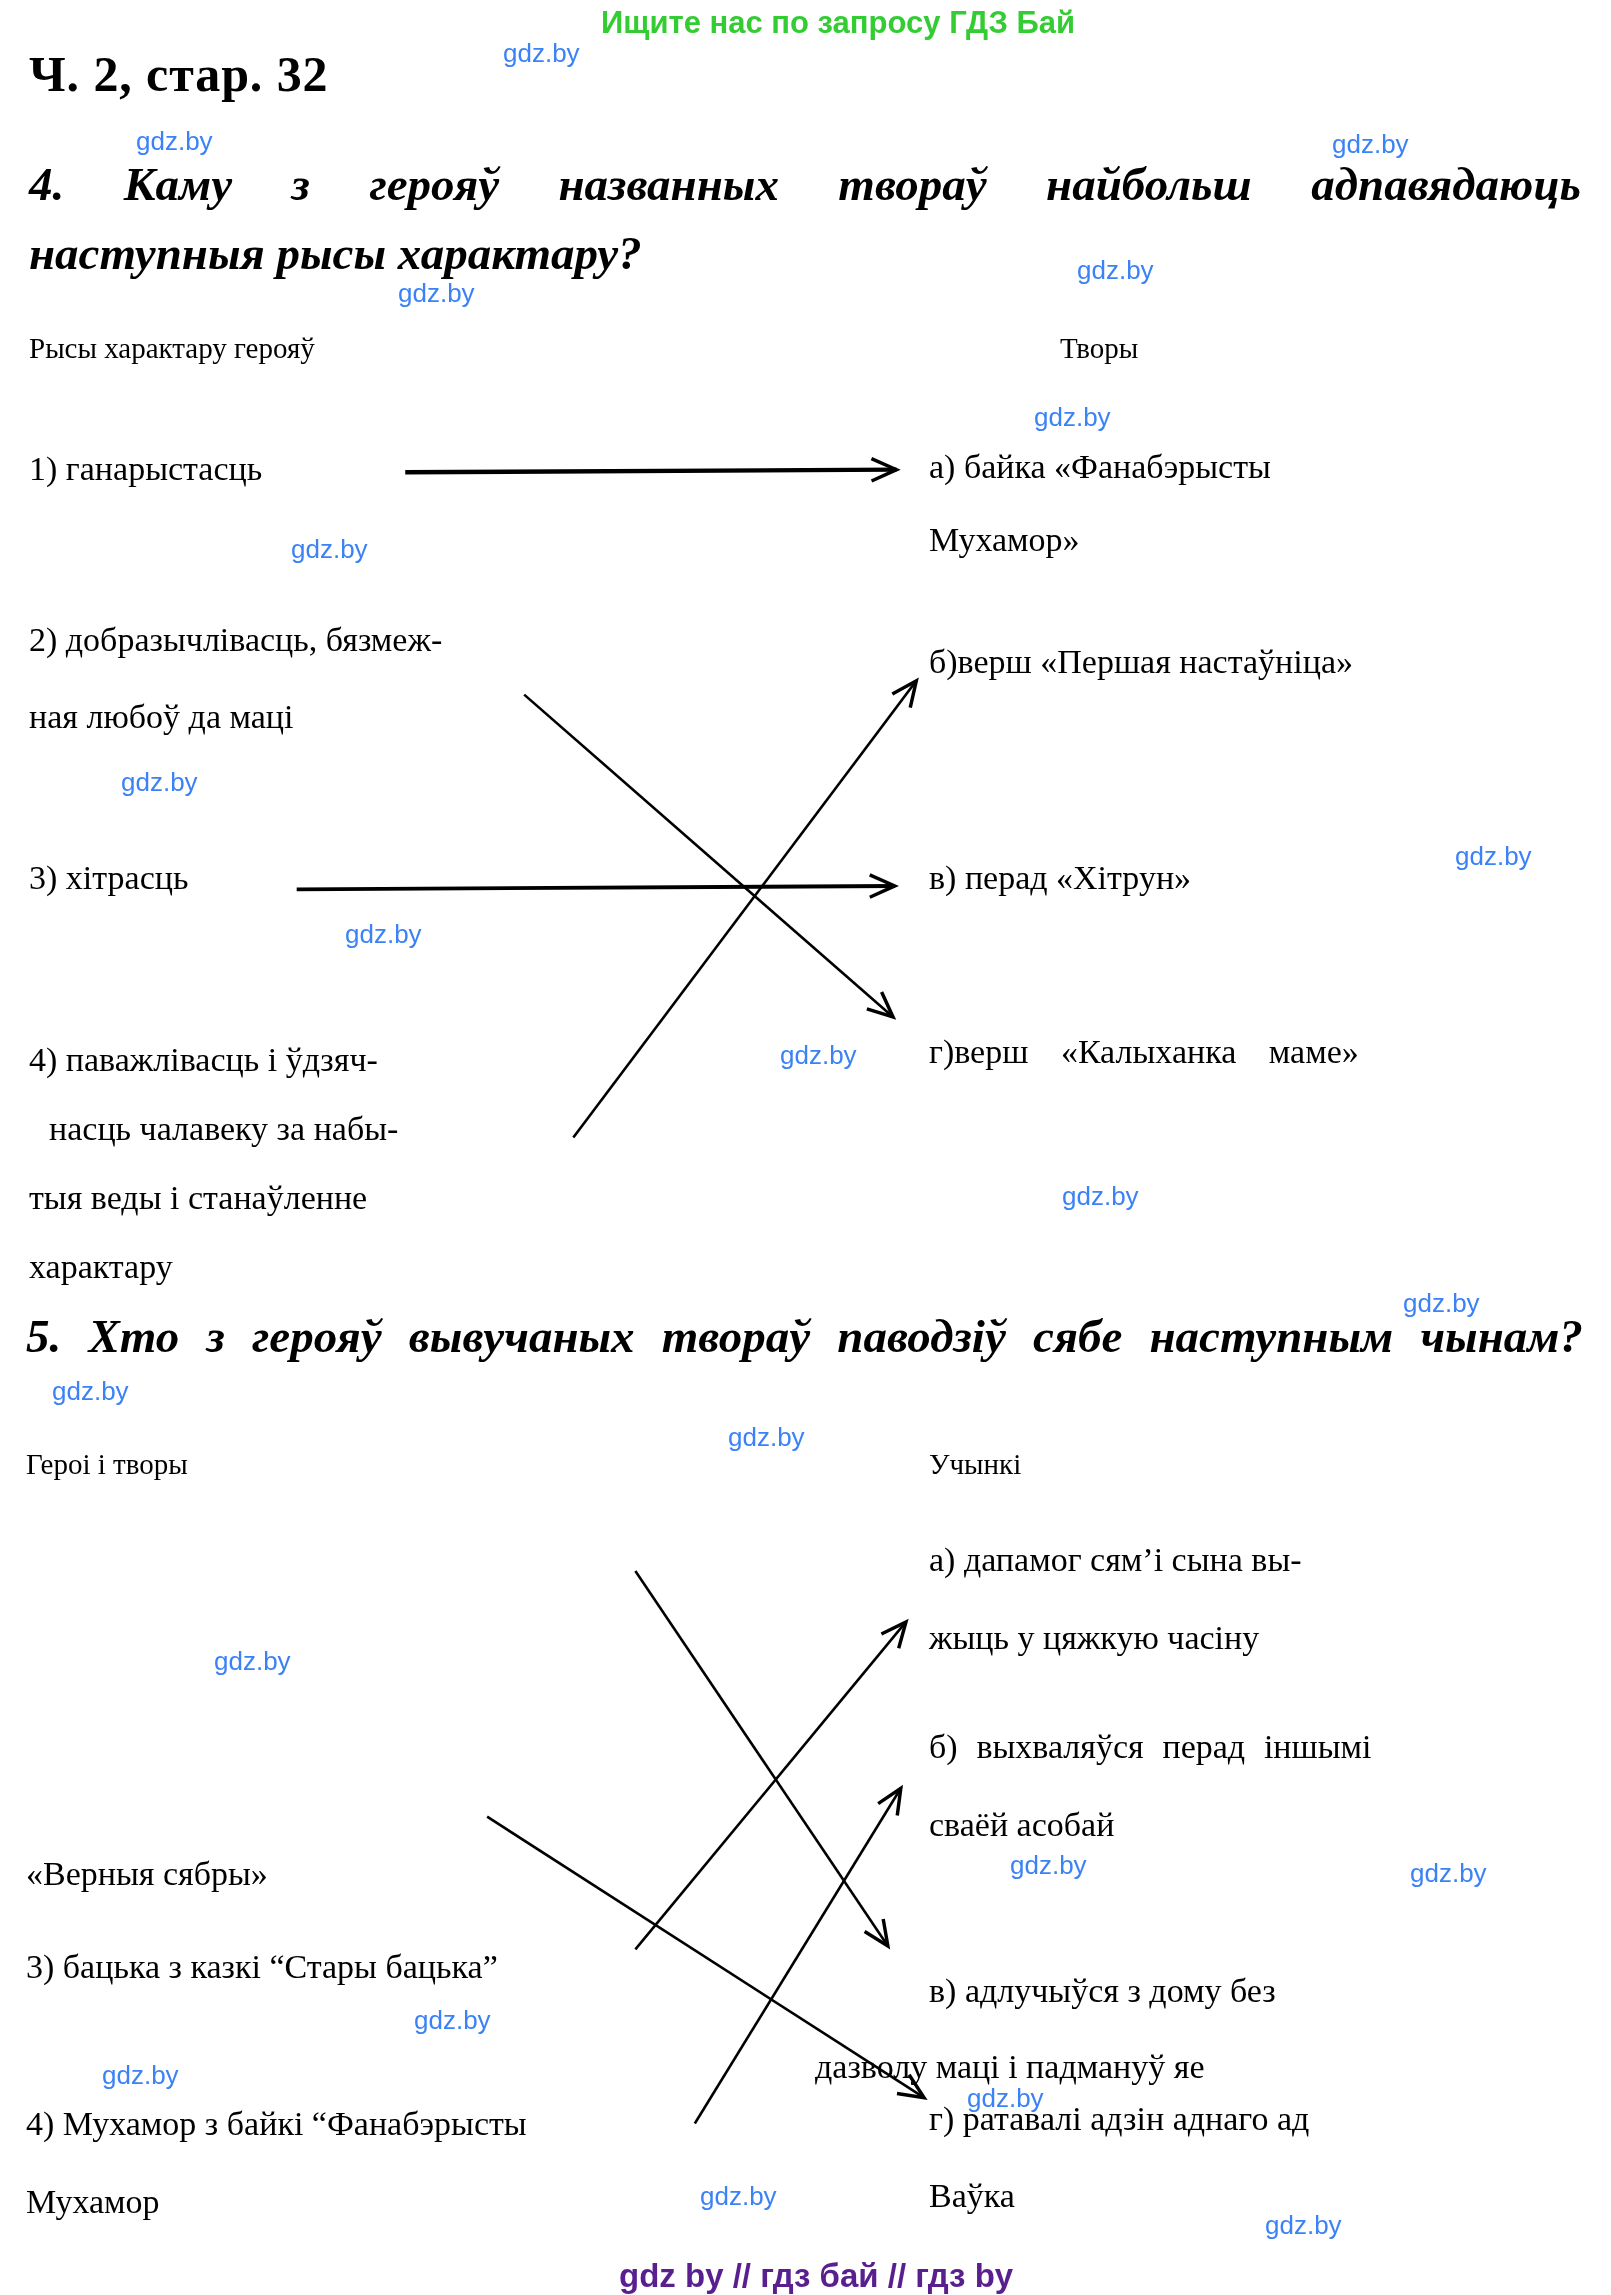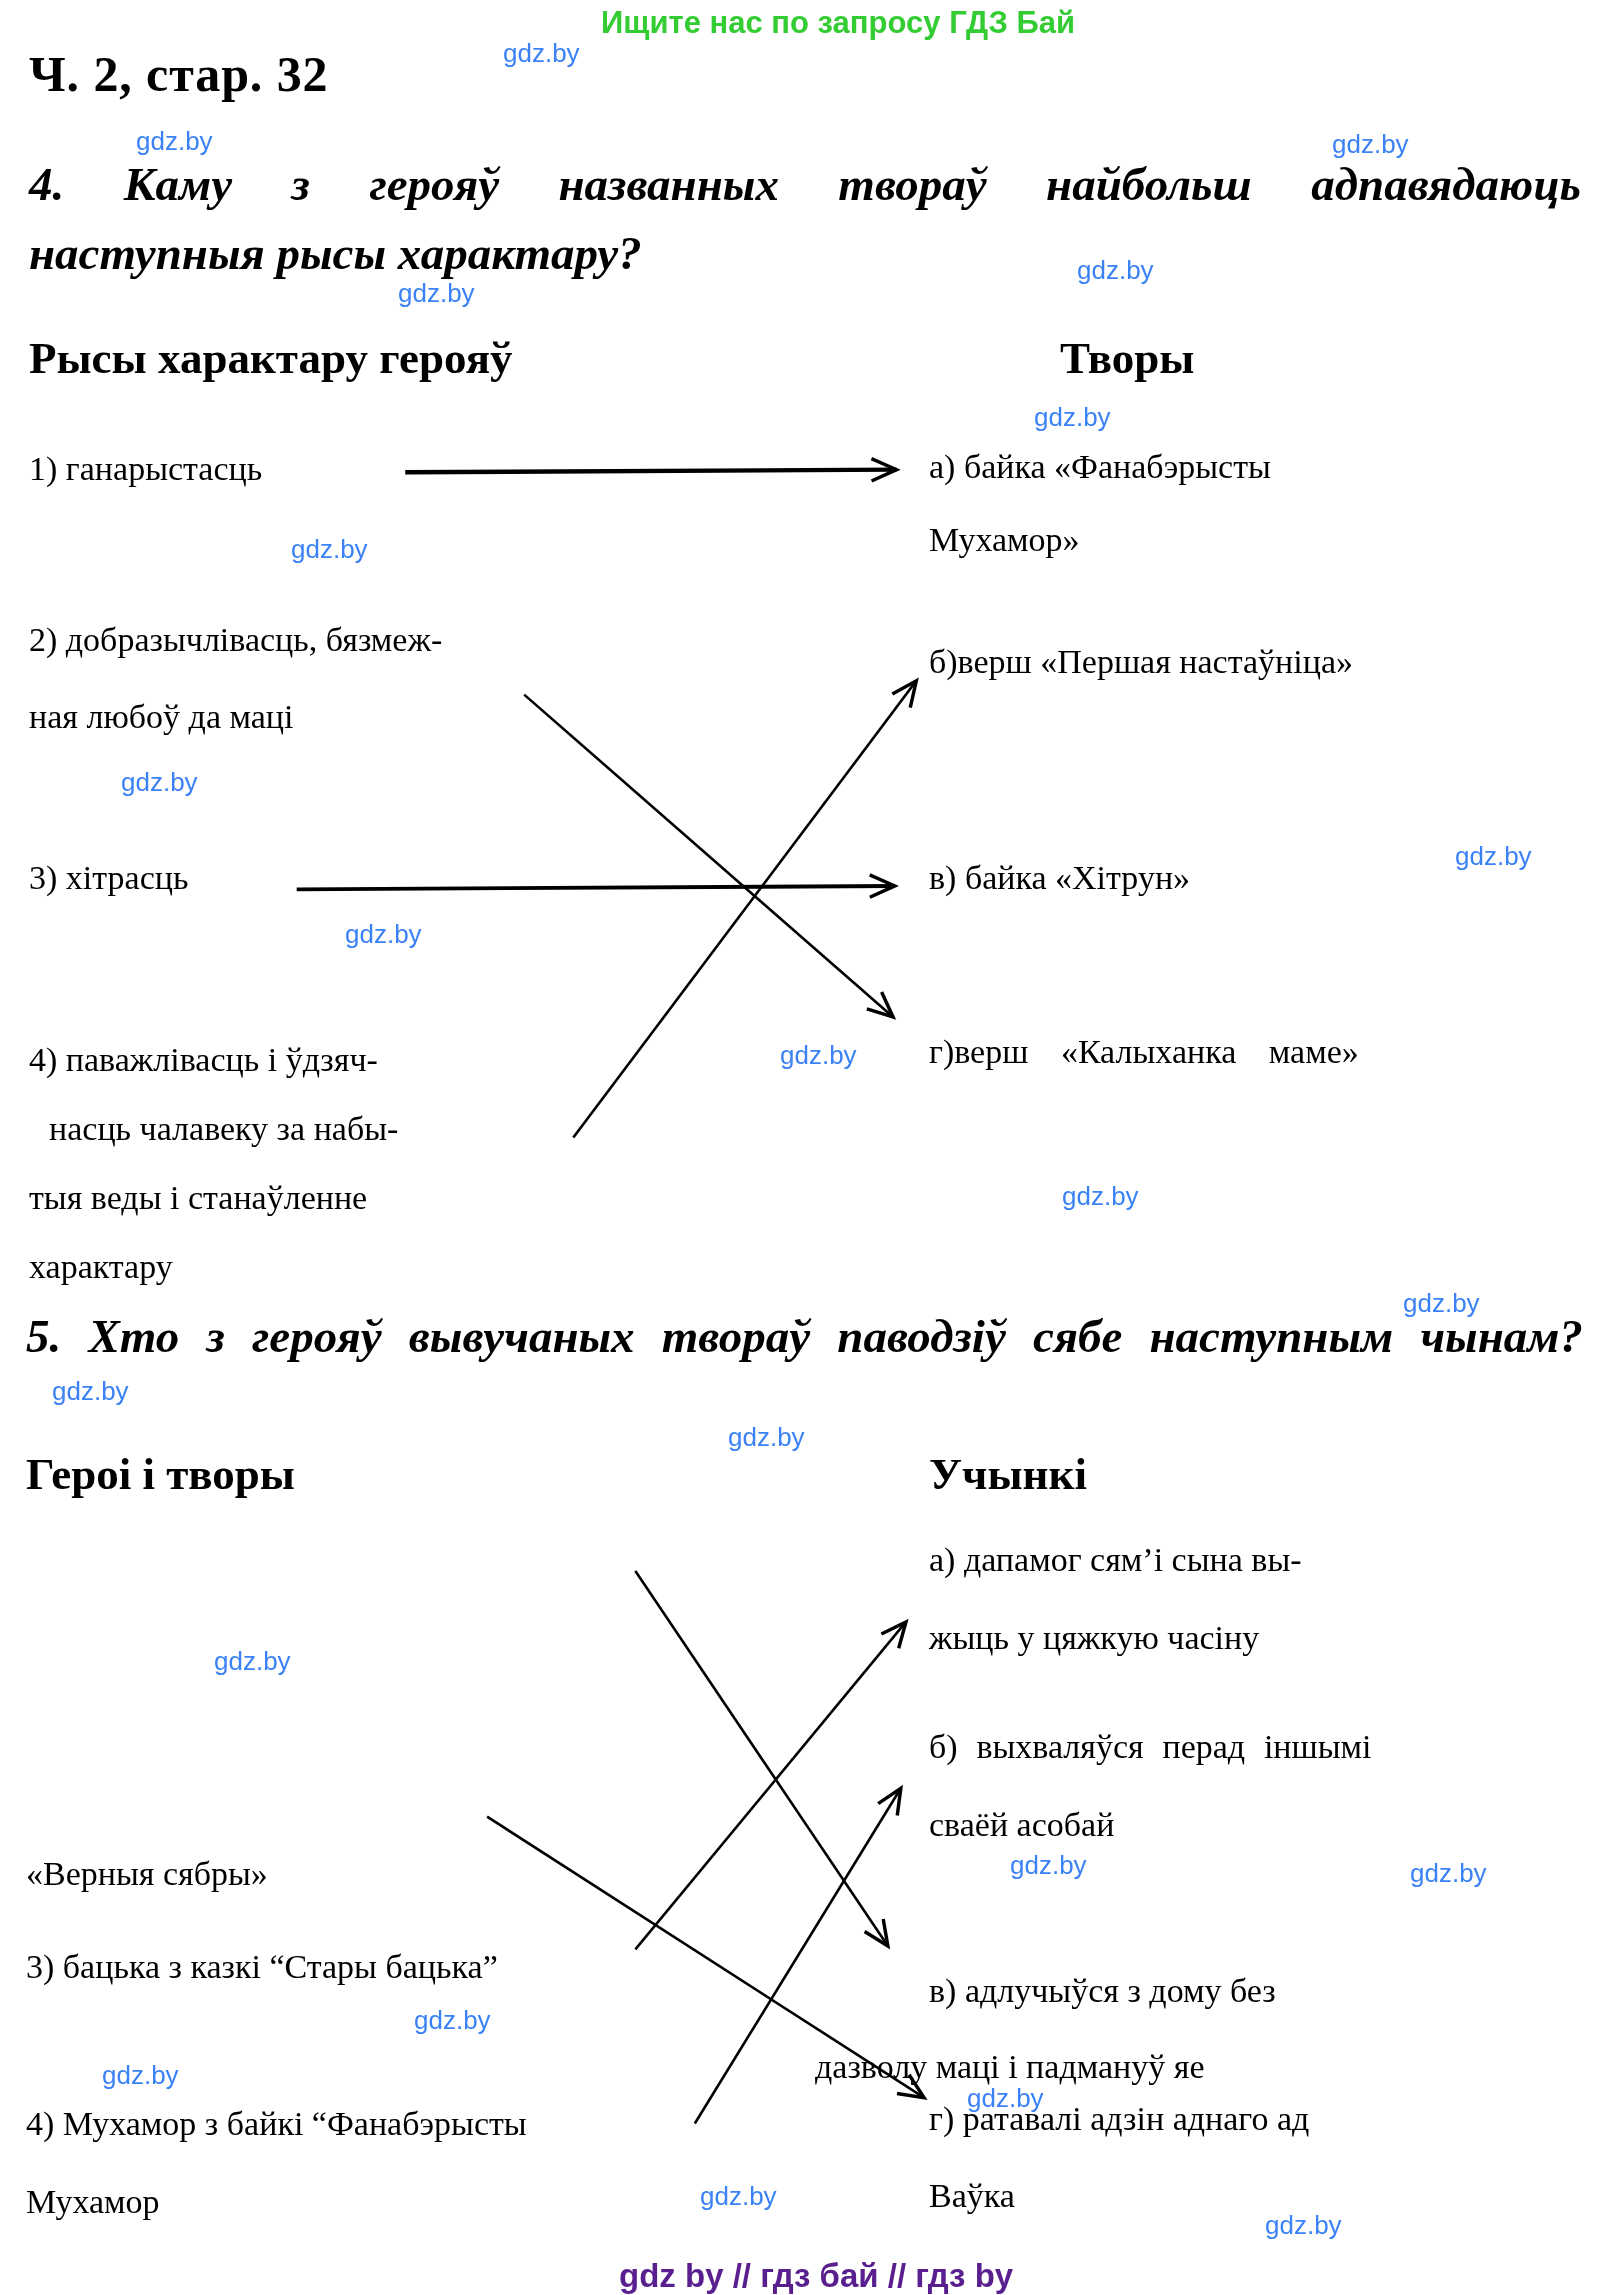--- a/index.html
+++ b/index.html
@@ -3,21 +3,21 @@
 <meta charset="utf-8">
 <style>
   html,body{margin:0;padding:0;background:#ffffff;}
   .page{position:relative;width:1612px;height:2295px;background:#ffffff;overflow:hidden;
         font-family:"Liberation Serif", serif;color:#000;padding-left:7px;}
   .abs{position:absolute;white-space:nowrap;}
   .promo{font-family:"Liberation Sans", sans-serif;font-size:31px;font-weight:bold;}
   .pageref{font-size:50px;font-weight:bold;letter-spacing:0.9px;}
   .title{font-size:47px;font-weight:bold;font-style:italic;}
   .title-just{white-space:normal;text-align:justify;text-align-last:justify;}
-  .colhead{font-size:45px;font-weight:bold;}
+  .colhead{font-size:29px;font-weight:normal;}
   .t{font-size:34px;}
   .wm{font-family:"Liberation Sans", sans-serif;font-size:26px;color:#3b82f6;}
   .footer{font-family:"Liberation Sans", sans-serif;font-size:33px;font-weight:bold;}
   svg.lines{position:absolute;left:0;top:0;width:1612px;height:2295px;}
 </style>
 </head>
 <body>
 
 <div class="page">
 
@@ -63,21 +63,21 @@
   <div class="abs t" style="left:29px;top:859px;">3) хітрасць</div>
 
   <div class="abs t" style="left:29px;top:1041px;">4) паважлівасць і ўдзяч-</div>
   <div class="abs t" style="left:29px;top:1110px;margin-left:20px;">насць чалавеку за набы-</div>
   <div class="abs t" style="left:29px;top:1179px;">тыя веды і станаўленне</div>
   <div class="abs t" style="left:29px;top:1248px;">характару</div>
 
   <div class="abs t" style="left:929px;top:448px;">а) байка «Фанабэрысты</div>
   <div class="abs t" style="left:929px;top:521px;">Мухамор»</div>
   <div class="abs t" style="left:929px;top:643px;">б)верш «Першая настаўніца»</div>
-  <div class="abs t" style="left:929px;top:859px;">в) байка «Хітрун»</div>
+  <div class="abs t" style="left:929px;top:859px;">в) перад «Хітрун»</div>
   <div class="abs t" style="left:929px;top:1033px;word-spacing:24px;">г)верш «Калыханка маме»</div>
 
   <div class="abs title title-just" style="left:26px;top:1309px;width:1557px;">5. Хто з герояў вывучаных твораў паводзіў сябе наступным чынам?</div>
 
   <div class="abs colhead" style="left:26px;top:1448px;">Героі і творы</div>
   <div class="abs colhead" style="left:929px;top:1448px;">Учынкі</div>
 
 
   <div class="abs t" style="left:26px;top:1855px;">«Верныя сябры»</div>
 

